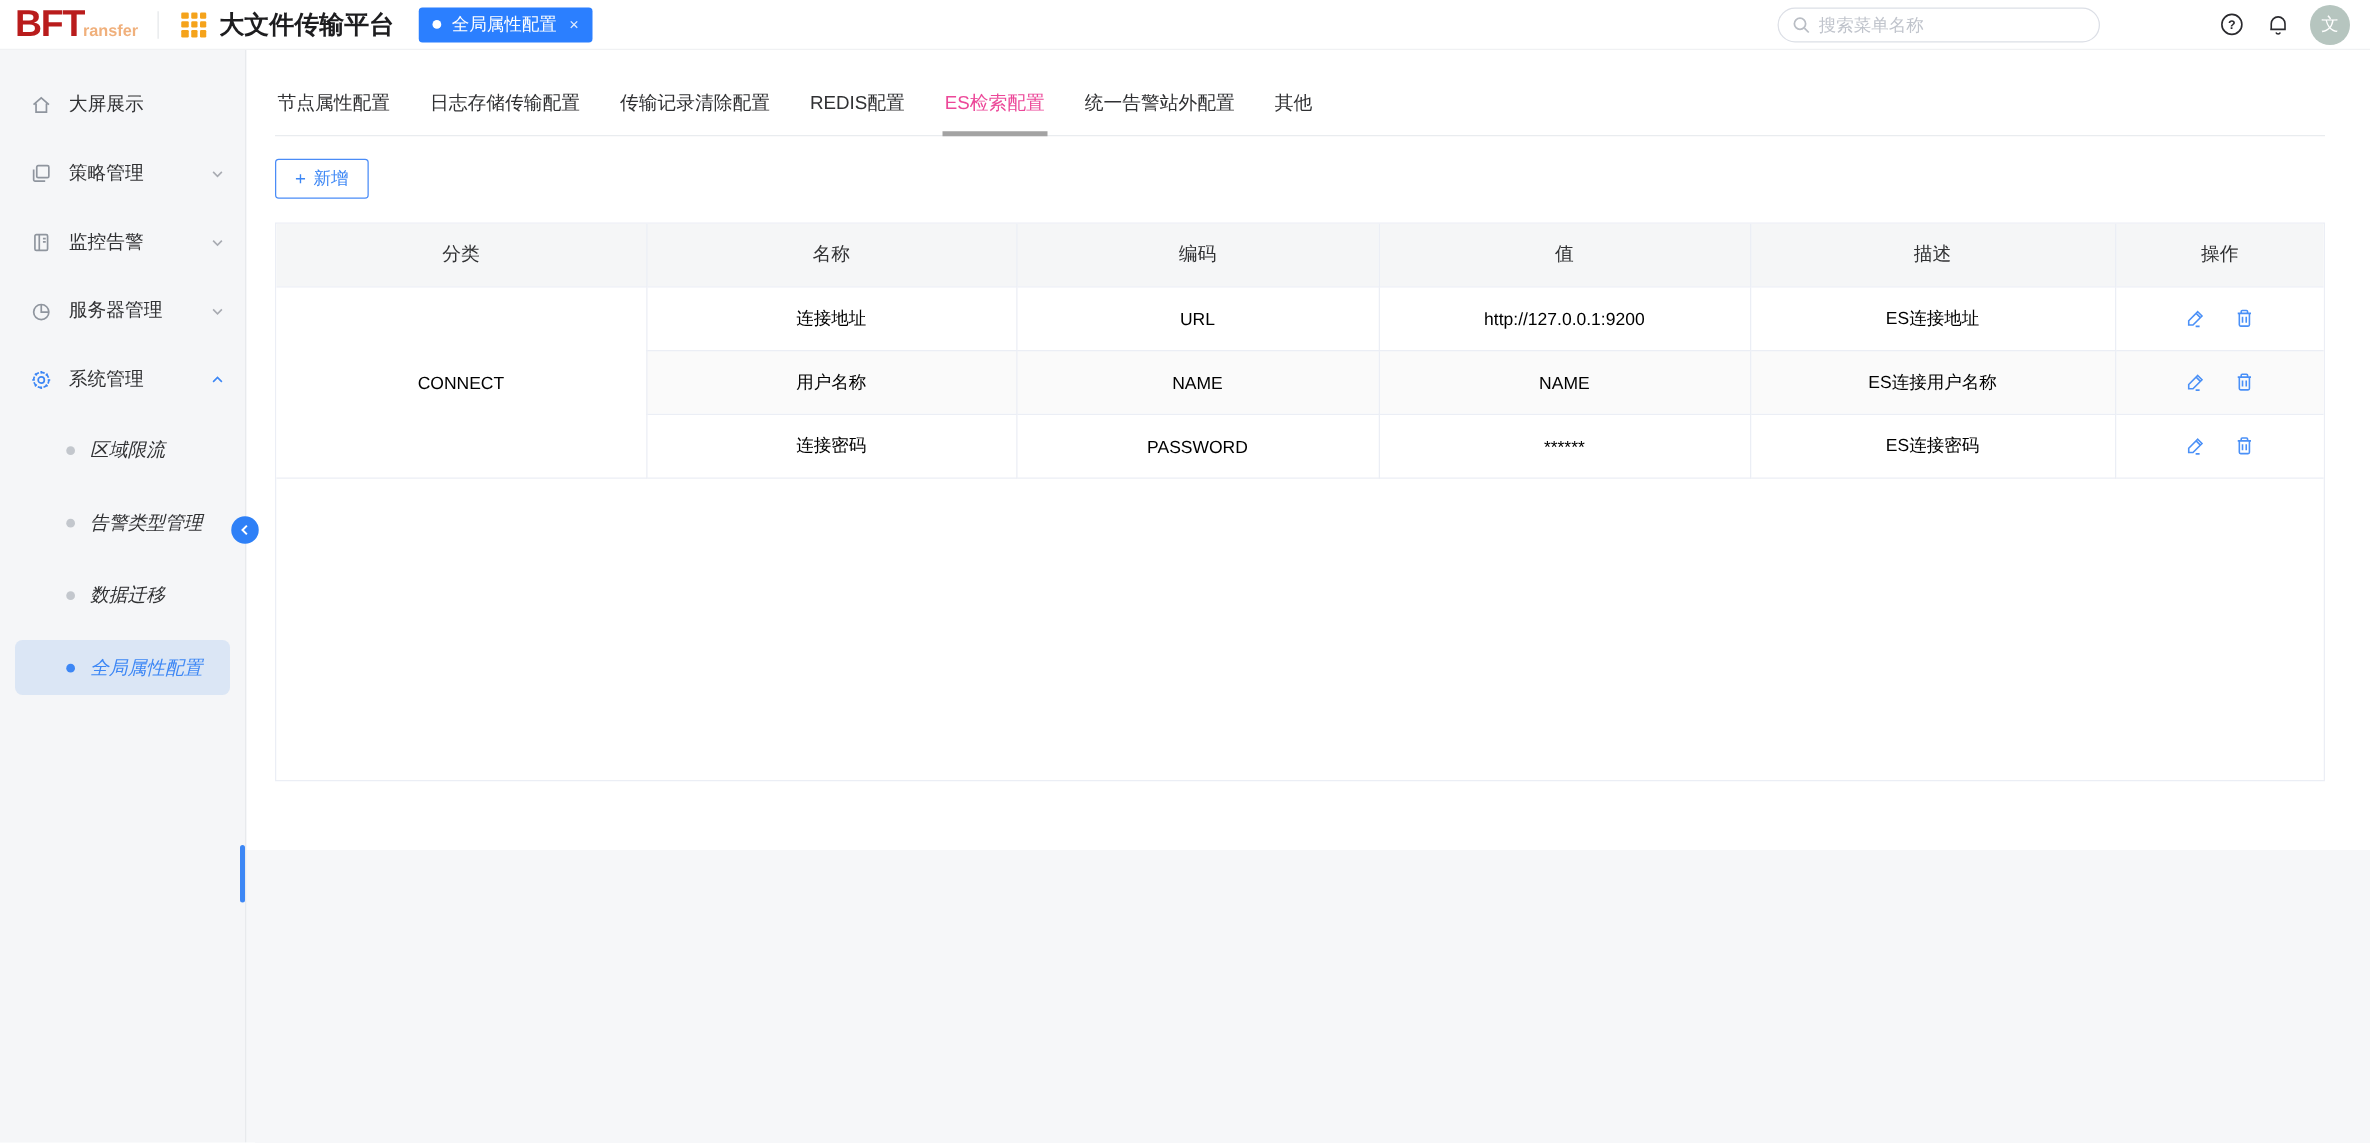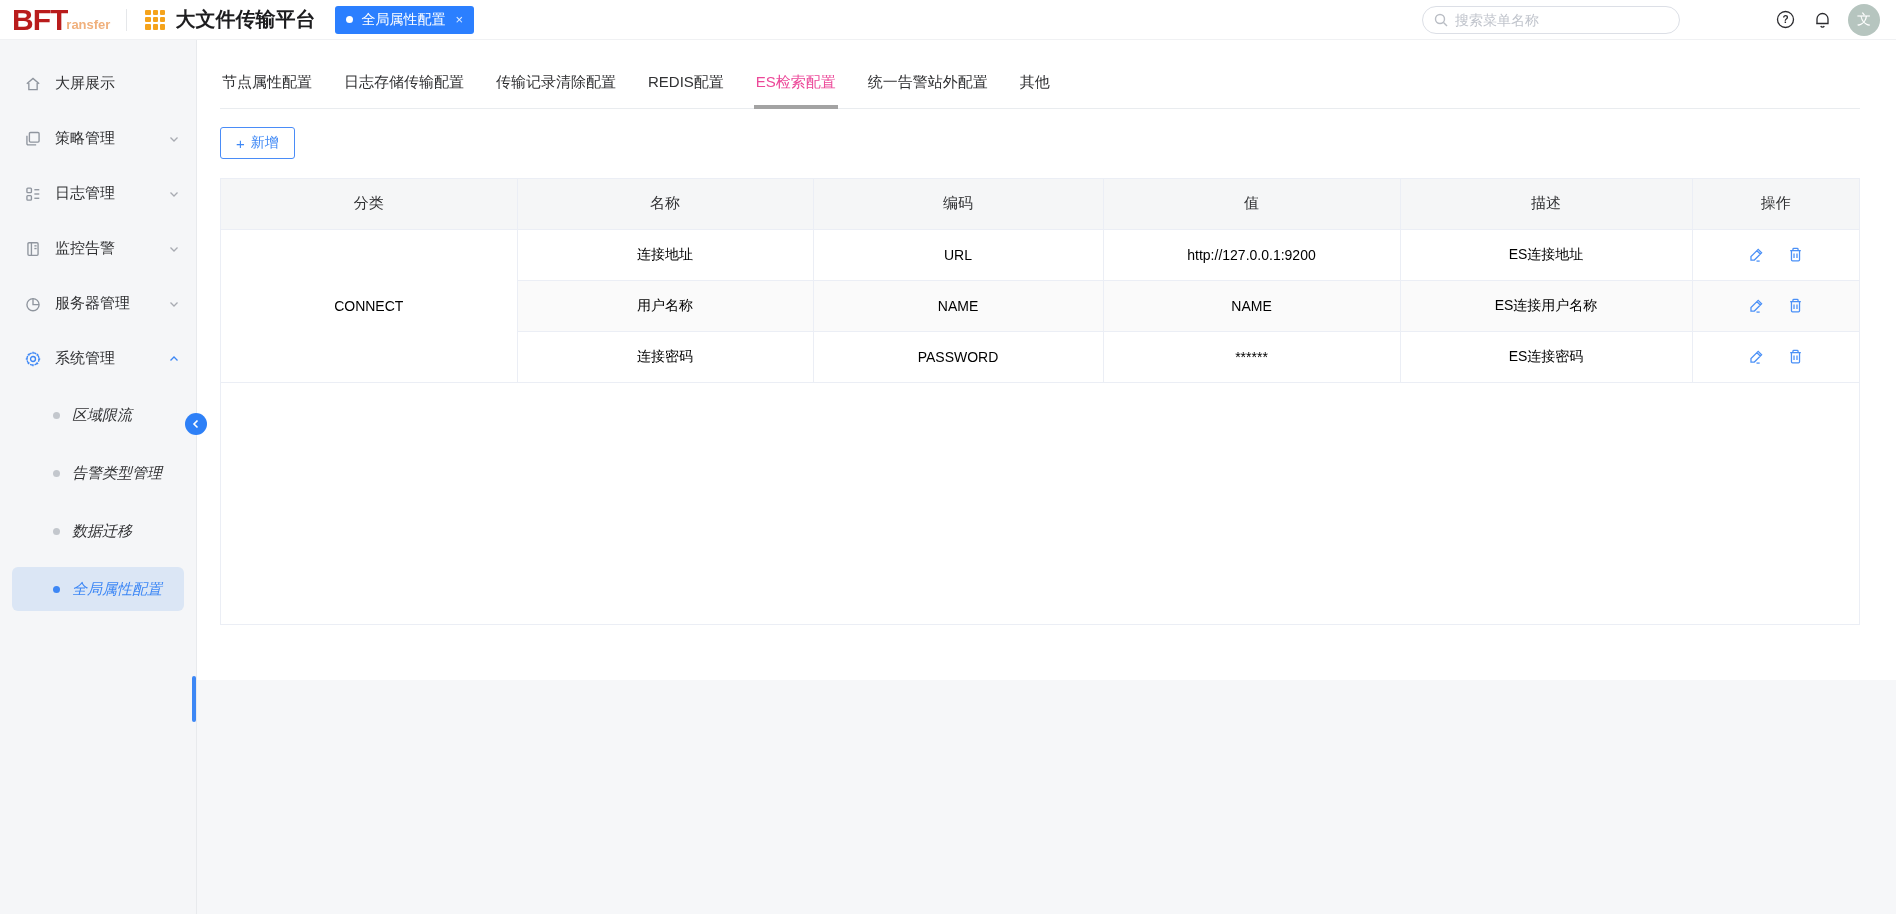--- a/index.html
+++ b/index.html
@@ -134,37 +134,20 @@
         <span class="s-label">策略管理</span>
         <span class="chev">
             <svg width="12" height="12" viewBox="0 0 12 12" fill="none" stroke="#a8abb2" stroke-width="1.3">
               <polyline points="2.5,4.5 6,8 9.5,4.5"></polyline>
             </svg>
           </span>
       </div>
       <div class="side-item">
         <span class="s-icon">
             <svg width="18" height="18" viewBox="0 0 16 16" fill="none" stroke="#8f959e" stroke-width="1.2">
-              <rect x="2.6" y="2.8" width="4" height="4" rx="0.8"></rect>
-              <rect x="2.6" y="9.4" width="4" height="4" rx="0.8"></rect>
-              <line x1="9.2" y1="4.2" x2="13.6" y2="4.2"></line>
-              <line x1="9.2" y1="8" x2="13.6" y2="8"></line>
-              <line x1="9.2" y1="11.8" x2="13.6" y2="11.8"></line>
-            </svg>
-          </span>
-        <span class="s-label">日志管理</span>
-        <span class="chev">
-            <svg width="12" height="12" viewBox="0 0 12 12" fill="none" stroke="#a8abb2" stroke-width="1.3">
-              <polyline points="2.5,4.5 6,8 9.5,4.5"></polyline>
-            </svg>
-          </span>
-      </div>
-      <div class="side-item">
-        <span class="s-icon">
-            <svg width="18" height="18" viewBox="0 0 16 16" fill="none" stroke="#8f959e" stroke-width="1.2">
               <rect x="3.5" y="2.4" width="9" height="11.2" rx="1"></rect>
               <line x1="6.6" y1="2.4" x2="6.6" y2="13.6"></line>
               <line x1="9.2" y1="5.2" x2="11.2" y2="5.2"></line>
               <line x1="9.2" y1="7.6" x2="11.2" y2="7.6"></line>
             </svg>
           </span>
         <span class="s-label">监控告警</span>
         <span class="chev">
             <svg width="12" height="12" viewBox="0 0 12 12" fill="none" stroke="#a8abb2" stroke-width="1.3">
               <polyline points="2.5,4.5 6,8 9.5,4.5"></polyline>

